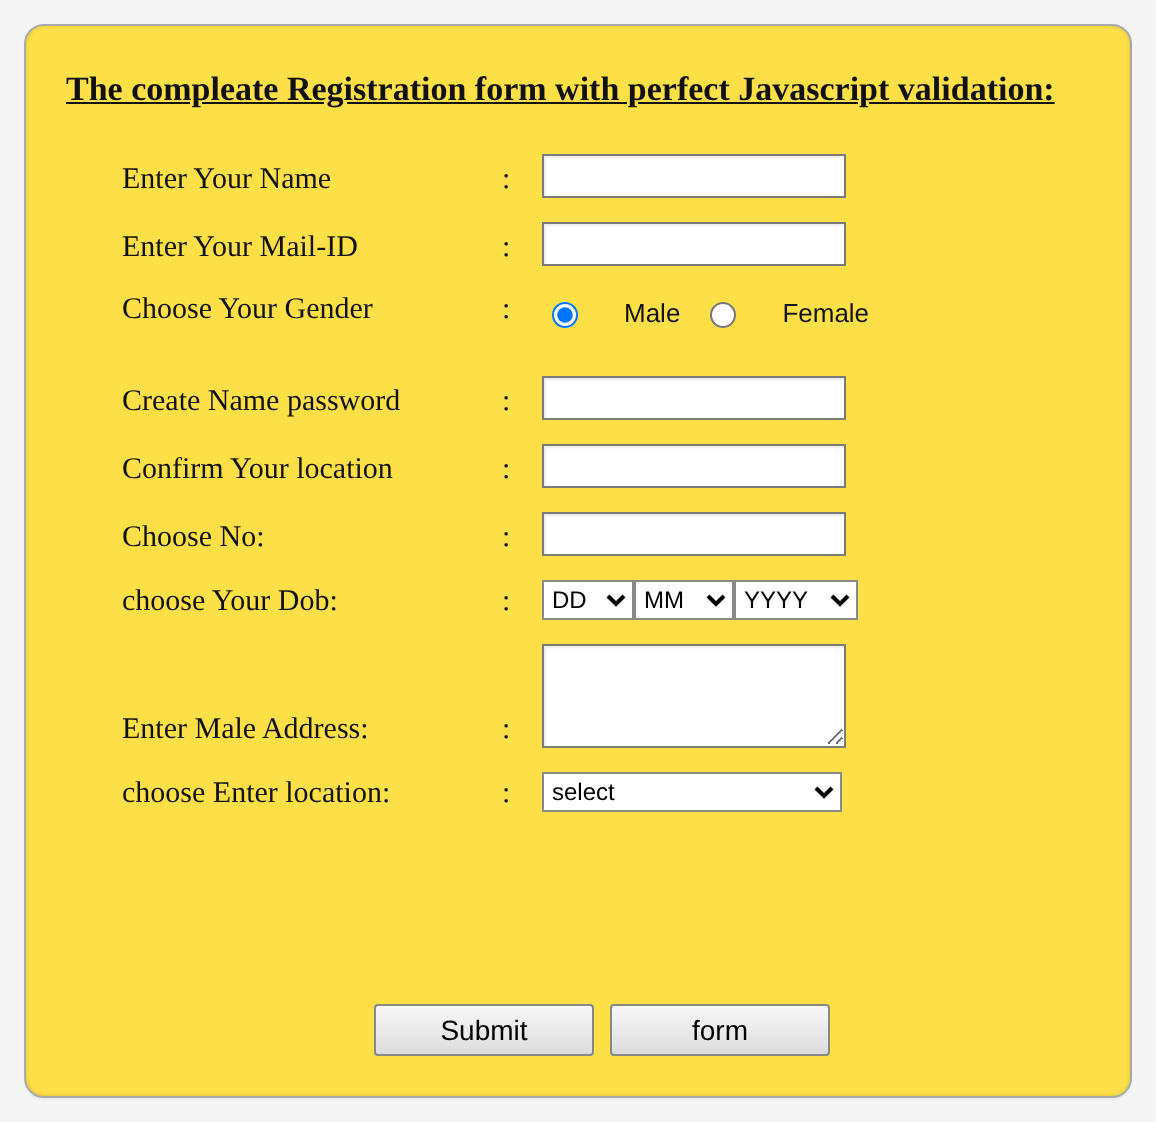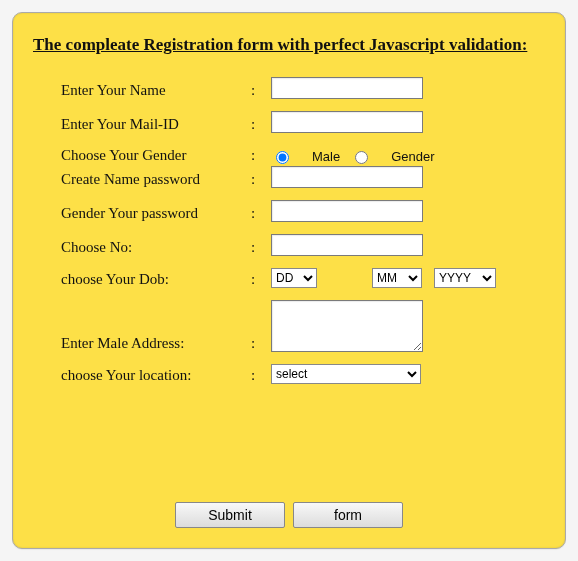--- a/index.html
+++ b/index.html
@@ -26,33 +26,33 @@
       text-decoration: underline;
       font-size: 17px;
       margin-bottom: 22px;
     }
     .form-row {
       display: flex;
       align-items: flex-end;
       margin-bottom: 12px;
       padding-left: 28px;
     }
-    .form-row.tight { margin-bottom: 2px; }
+    .form-row.tight { margin-bottom: 24px; }
     .lbl {
       width: 190px;
       padding-top: 2px;
     }
     .colon {
       width: 20px;
       padding-top: 2px;
     }
     .ctrl {
       display: flex;
       align-items: center;
-      gap: 12px;
+      gap: 0;
     }
     input[type="text"], input[type="password"] {
       width: 152px;
       height: 22px;
       padding: 2px 4px;
       border: 1px solid #7a7a7a;
       background: #fff;
       font-family: Arial, sans-serif;
       font-size: 13px;
       box-shadow: inset 1px 1px 1px rgba(0,0,0,0.08);
@@ -66,37 +66,37 @@
     }
     .radio-group label { display:flex; align-items:center; gap:20px; }
     select {
       font-family: Arial, sans-serif;
       font-size: 12px;
       height: 20px;
       border: 1px solid #888;
       background: #fff;
     }
     select.dd { width: 46px; }
-    select.mm { width: 50px; margin-left: 43px; }
+    select.mm { width: 50px; }
     select.yyyy { width: 62px; }
     select.loc { width: 150px; }
     textarea {
       width: 152px;
       height: 52px;
       border: 1px solid #7a7a7a;
       background: #fff;
       font-family: Arial, sans-serif;
       font-size: 13px;
       resize: both;
       box-shadow: inset 1px 1px 1px rgba(0,0,0,0.08);
     }
     .button-row {
       position: absolute;
       bottom: 20px;
-      left: 0;
+      left: 12px;
       width: 100%;
       display: flex;
       justify-content: center;
       gap: 8px;
     }
     button {
       width: 110px;
       height: 26px;
       font-family: Arial, sans-serif;
       font-size: 14px;
@@ -132,35 +132,35 @@
   <div class="form-row tight">
     <div class="lbl">Choose Your Gender</div>
     <div class="colon">:</div>
     <div class="ctrl radio-group">
       <label>
         <input type="radio" name="gender" checked="" style="">
         <span>Male</span>
       </label>
       <label>
         <input type="radio" name="gender" style="">
-        <span>Gender</span>
+        <span>Female</span>
       </label>
     </div>
   </div>
 
   <div class="form-row">
     <div class="lbl">Create Name password</div>
     <div class="colon">:</div>
     <div class="ctrl">
         <input type="password" value="" style="">
       </div>
   </div>
 
   <div class="form-row">
-    <div class="lbl">Gender Your password</div>
+    <div class="lbl">Confirm Your location</div>
     <div class="colon">:</div>
     <div class="ctrl">
         <input type="password" value="" style="">
       </div>
   </div>
 
   <div class="form-row">
     <div class="lbl">Choose No:</div>
     <div class="colon">:</div>
     <div class="ctrl">
@@ -180,21 +180,21 @@
 
   <div class="form-row">
     <div class="lbl">Enter Male Address:</div>
     <div class="colon">:</div>
     <div class="ctrl">
         <textarea style=""></textarea>
       </div>
   </div>
 
   <div class="form-row">
-    <div class="lbl">choose Your location:</div>
+    <div class="lbl">choose Enter location:</div>
     <div class="colon">:</div>
     <div class="ctrl">
       <select class="loc"><option>select</option></select>
     </div>
   </div>
 
   <div class="button-row">
     <button type="button">Submit</button>
     <button type="button">form</button>
   </div>

